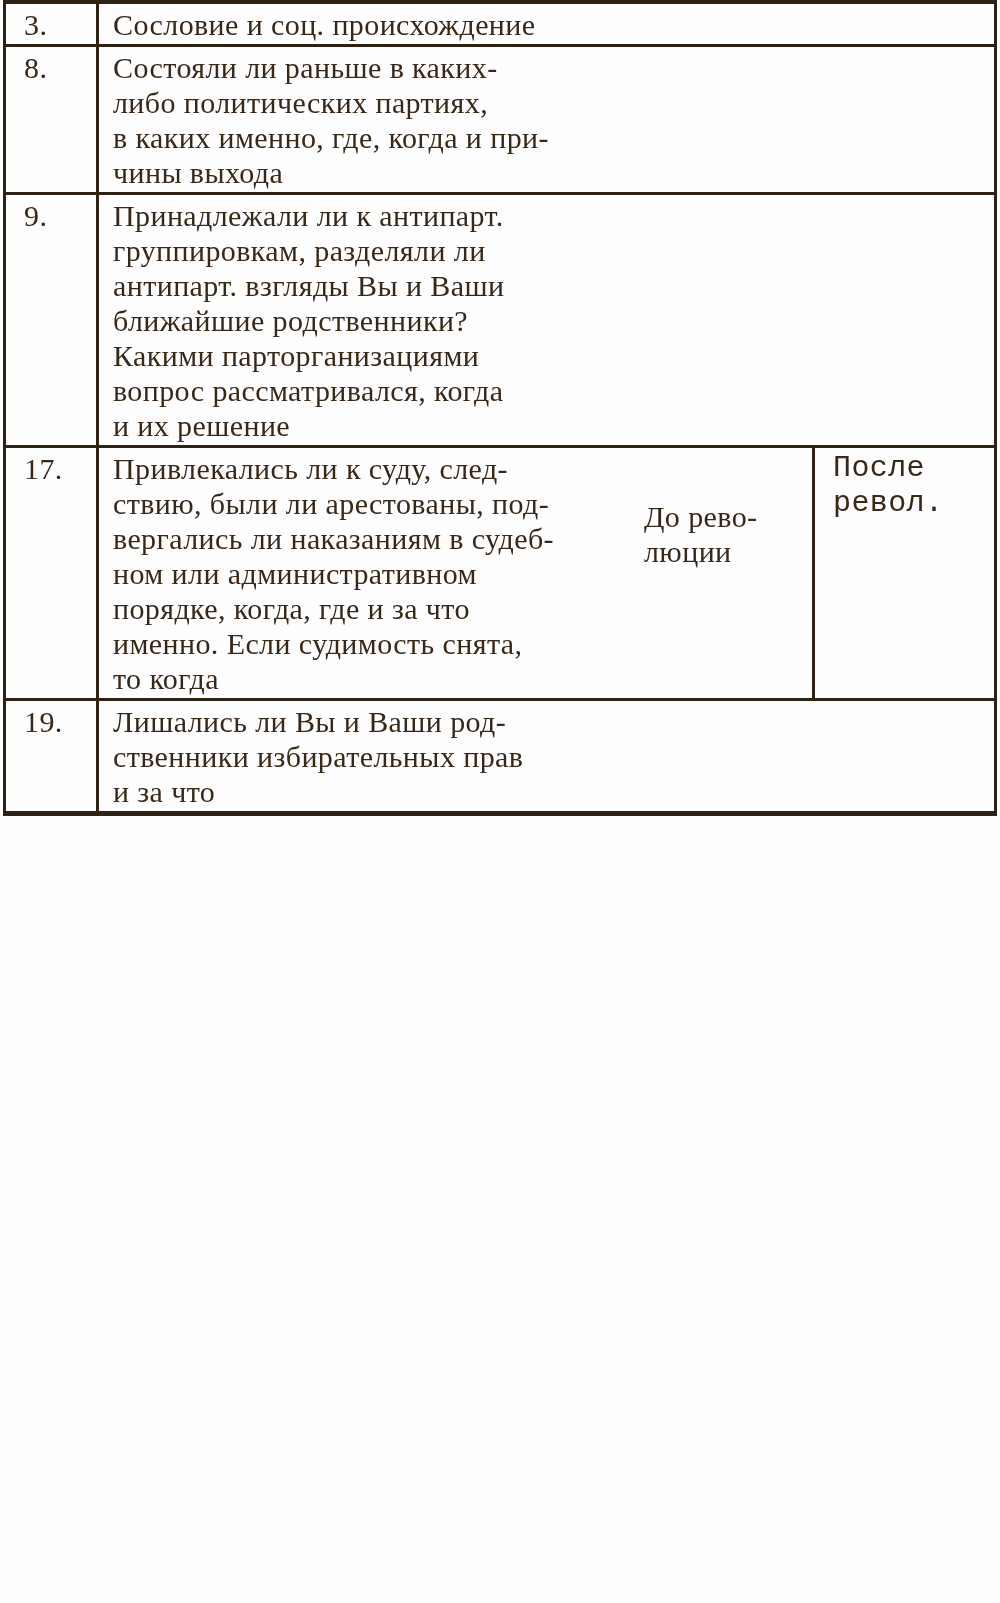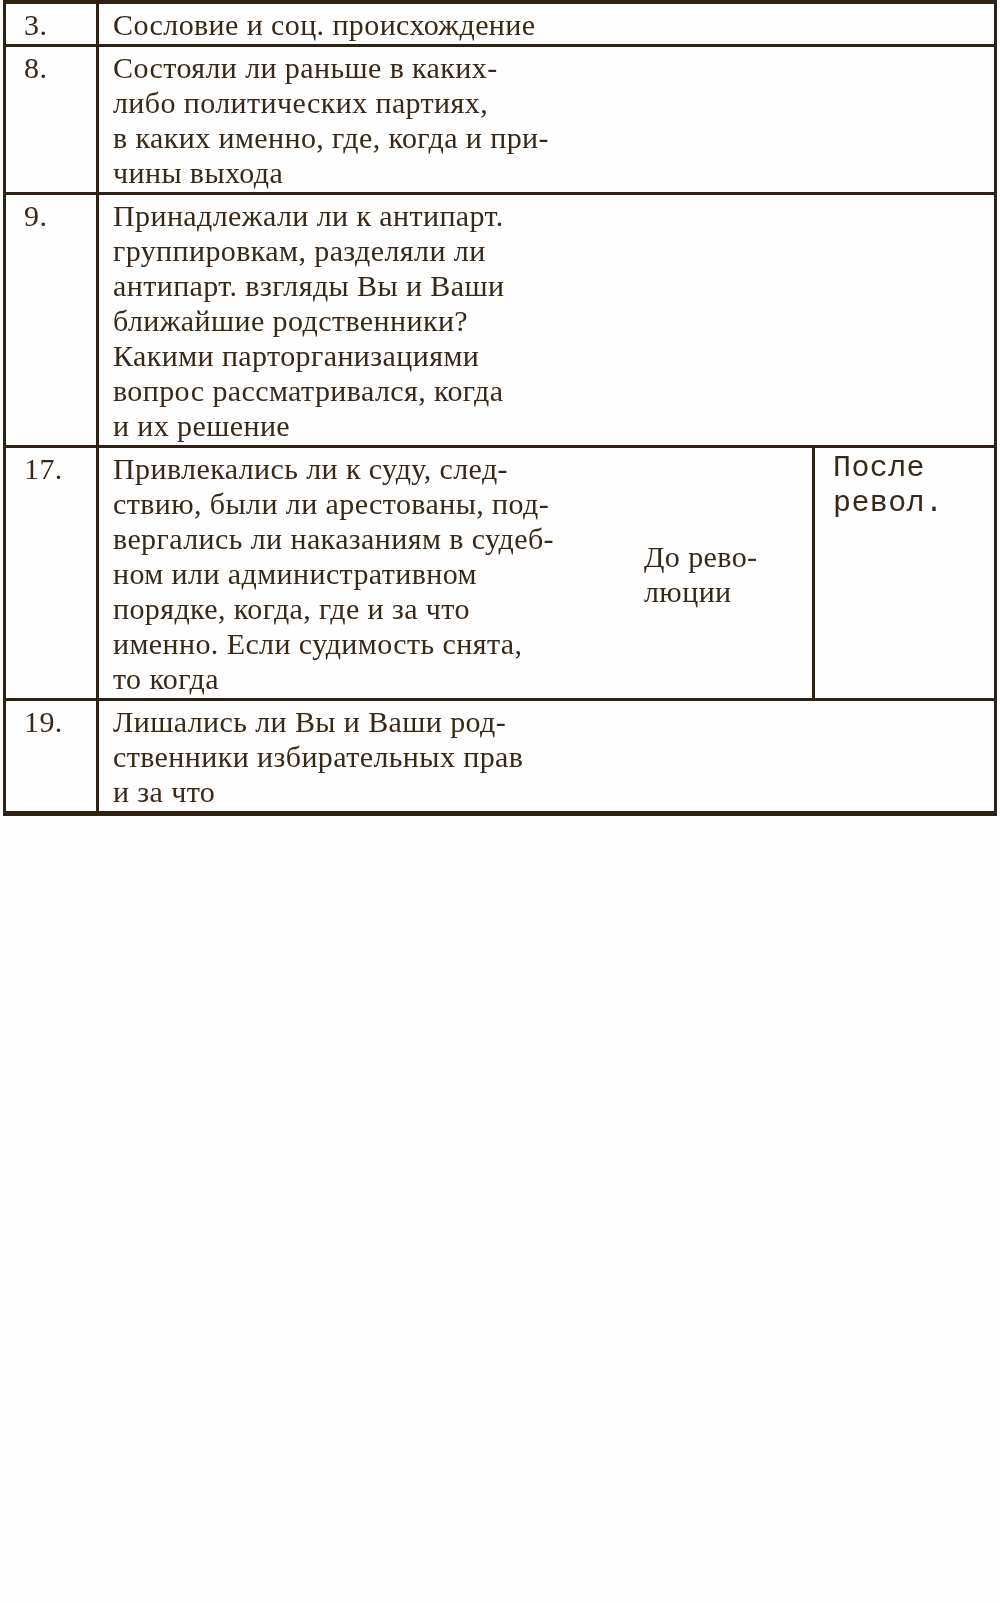--- a/index.html
+++ b/index.html
@@ -51,29 +51,30 @@
   td.q{
     padding:3px 6px 2px 14px;
   }
   td.extra{
     padding:3px 4px 2px 18px;
     white-space:pre-line;
     font-family:Liberation Mono, monospace;
   }
   .qwrap{
     display:flex;
-    align-items:center;
+    align-items:flex-start;
   }
   .qtext{
     flex:1 1 auto;
     white-space:pre-line;
   }
   .sublabel{
     flex:0 0 162px;
     white-space:pre-line;
+    margin-top:48px;
   }
 </style>
 </head>
 <body>
 
 <div class="page">
   <table class="anketa">
     <colgroup>
       <col class="c-num">
       <col class="c-q">

